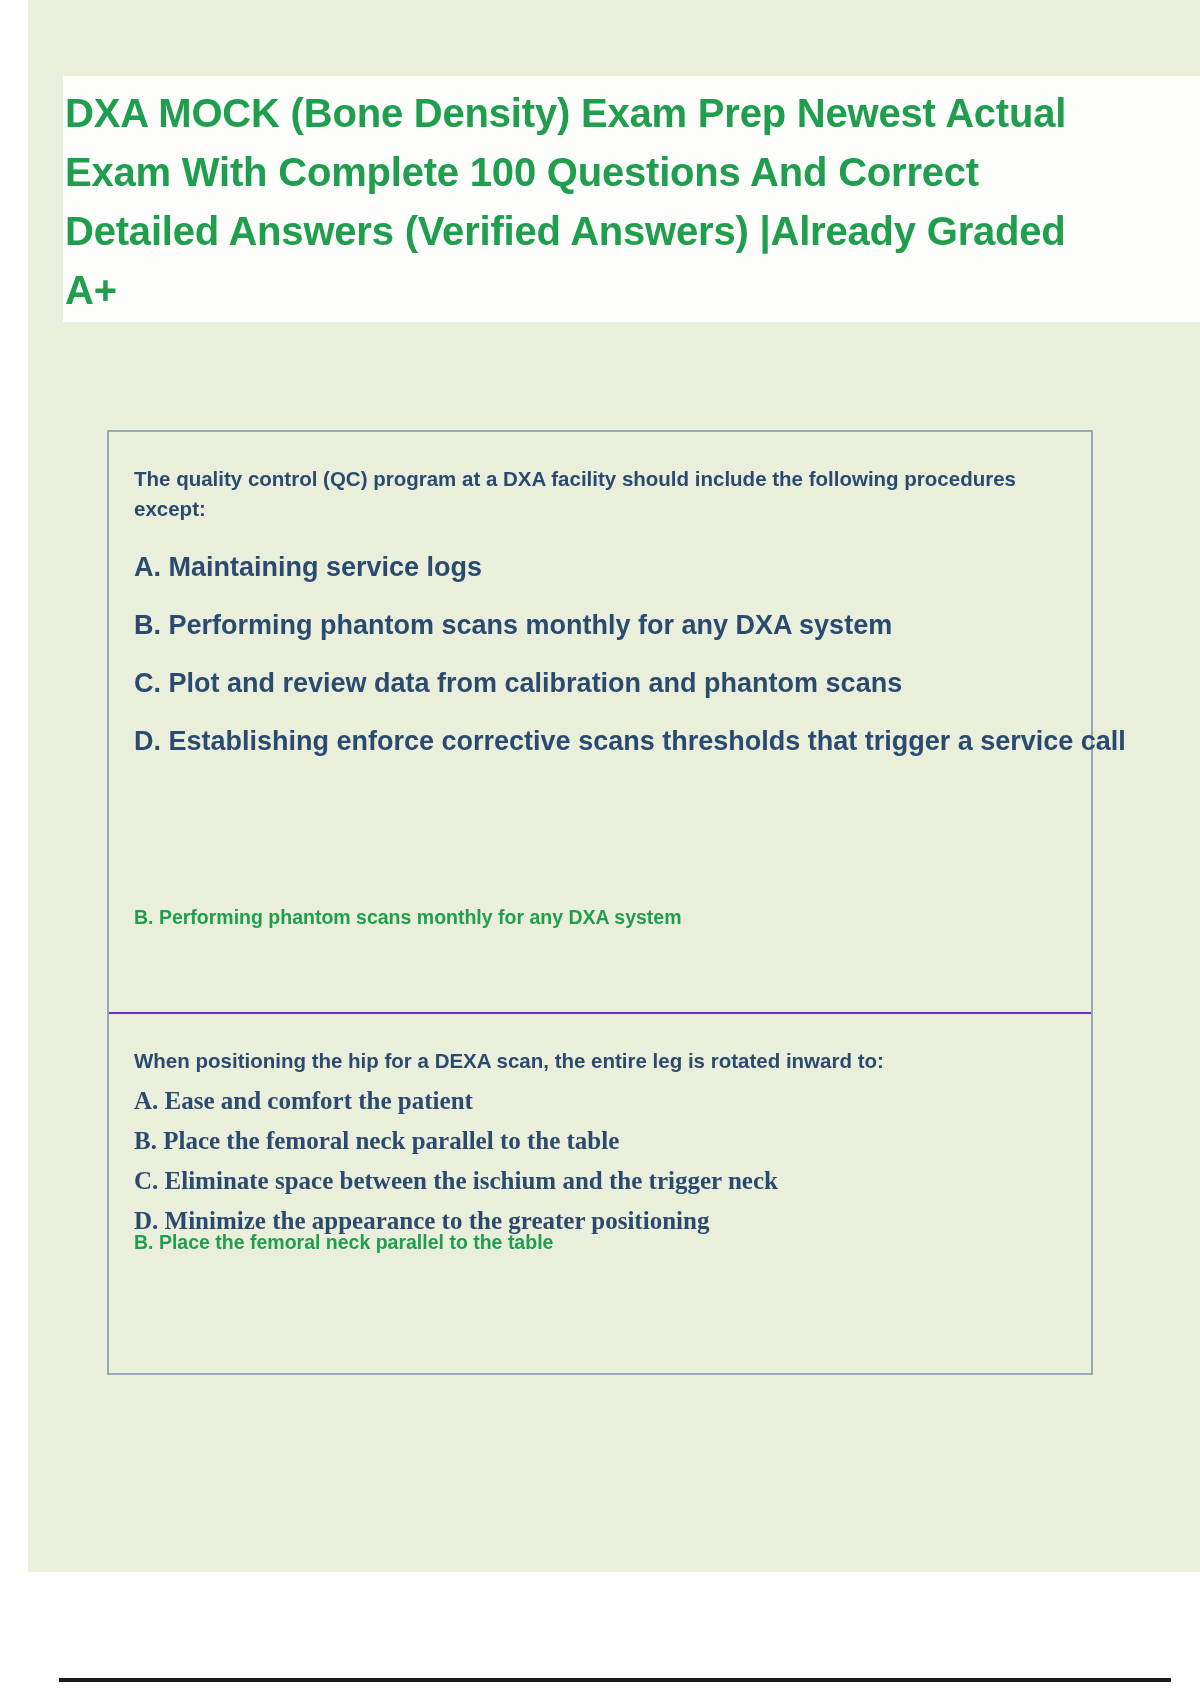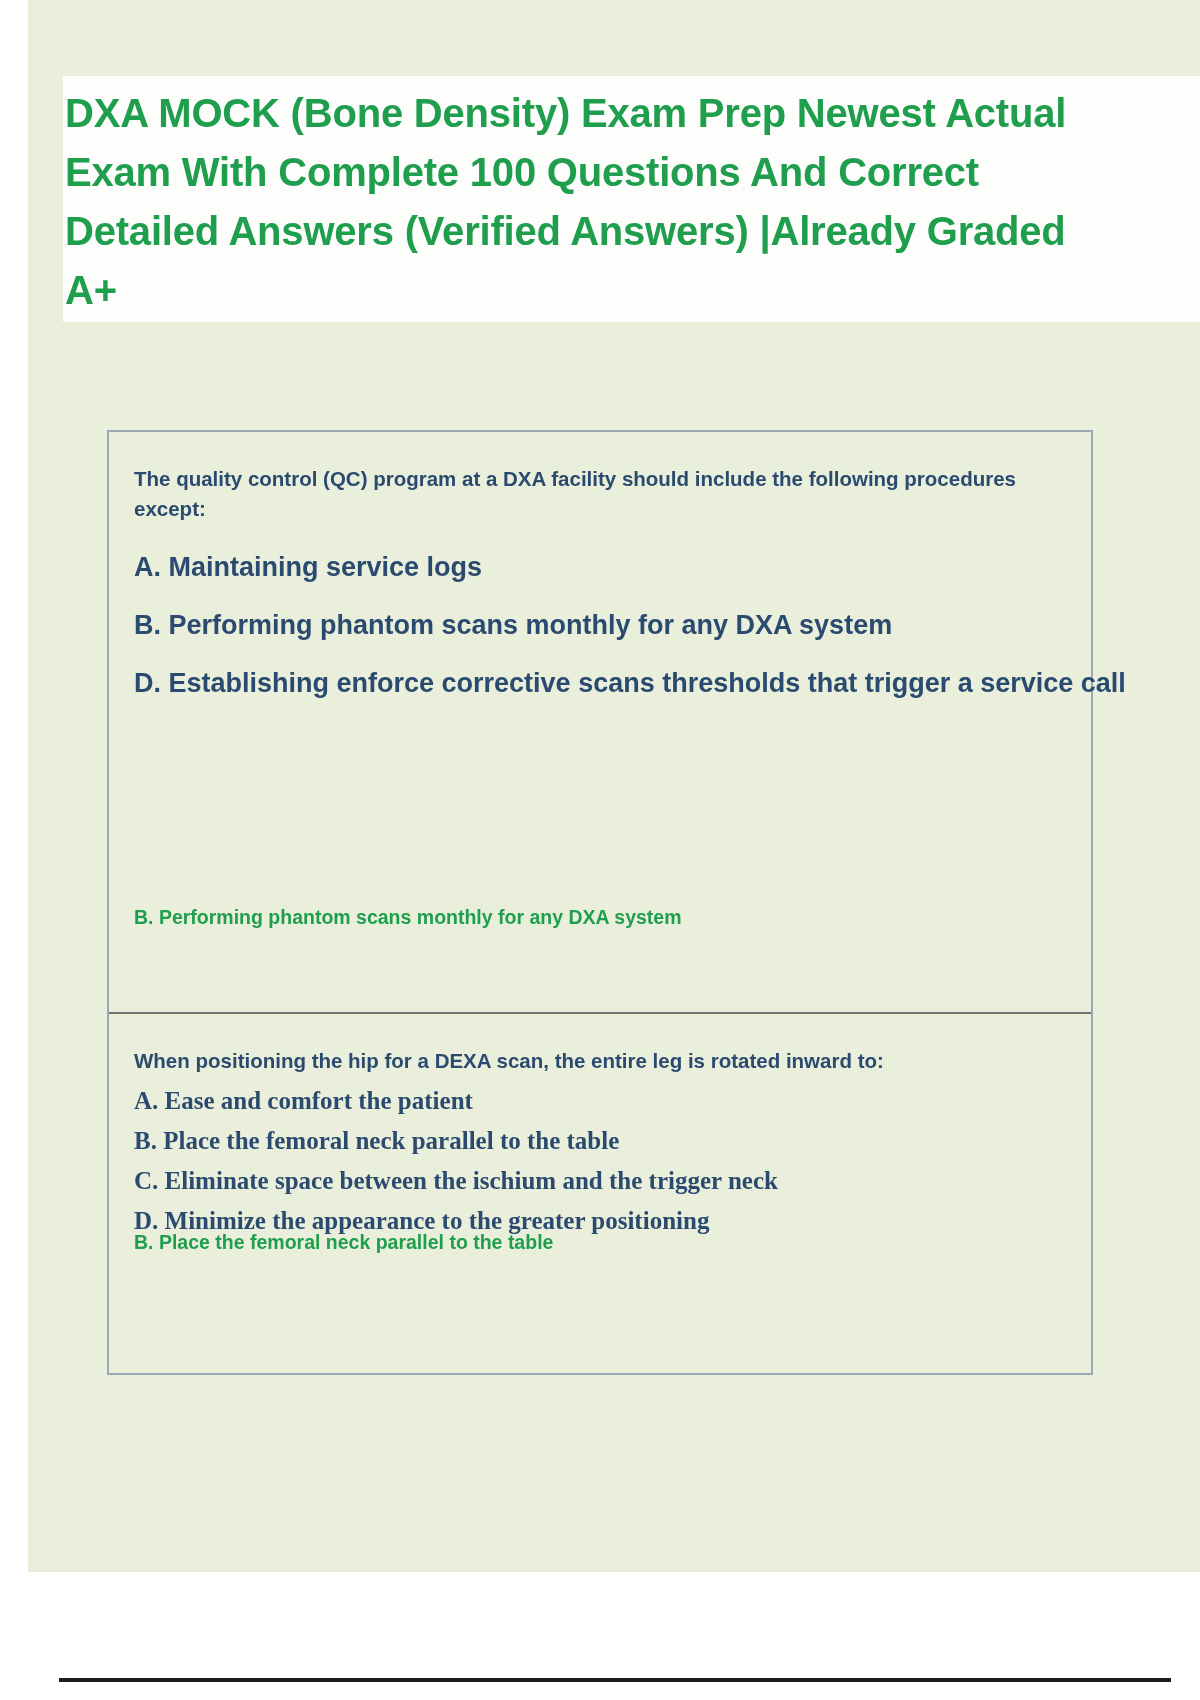--- a/index.html
+++ b/index.html
@@ -62,21 +62,21 @@
     background: transparent;
   }
 
   .qblock {
     position: absolute;
     left: 0;
     width: 100%;
     box-sizing: border-box;
   }
   #qblock-1 { top: 0; height: 580px; text-decoration: underline; }
-  #qblock-2 { top: 580px; height: 363px; border-top: 2px solid #737373; }
+  #qblock-2 { top: 580px; height: 363px; border-top: 2px solid #6d28d9; }
 
   .qbody {
     position: absolute;
     left: 25px;
     right: 14px;
     top: 0;
   }
 
   .question-stem,
   .option,
@@ -152,20 +152,21 @@
     <h1 id="doc-title">DXA MOCK (Bone Density) Exam Prep Newest Actual Exam With Complete 100 Questions And Correct Detailed Answers (Verified Answers) |Already Graded A+</h1>
   </div>
 
   <div id="question-card">
 
     <div class="qblock" id="qblock-1">
       <div class="qbody">
         <p class="question-stem">The quality control (QC) program at a DXA facility should include the following procedures except:</p>
         <p class="option">A. Maintaining service logs</p>
         <p class="option">B. Performing phantom scans monthly for any DXA system</p>
+        <p class="option">C. Plot and review data from calibration and phantom scans</p>
         <p class="option">D. Establishing enforce corrective scans thresholds that trigger a service call</p>
       </div>
       <p class="answer-line">B. Performing phantom scans monthly for any DXA system</p>
     </div>
 
     <div class="qblock" id="qblock-2">
       <div class="qbody">
         <p class="question-stem">When positioning the hip for a DEXA scan, the entire leg is rotated inward to:</p>
         <p class="option">A. Ease and comfort the patient</p>
         <p class="option">B. Place the femoral neck parallel to the table</p>

